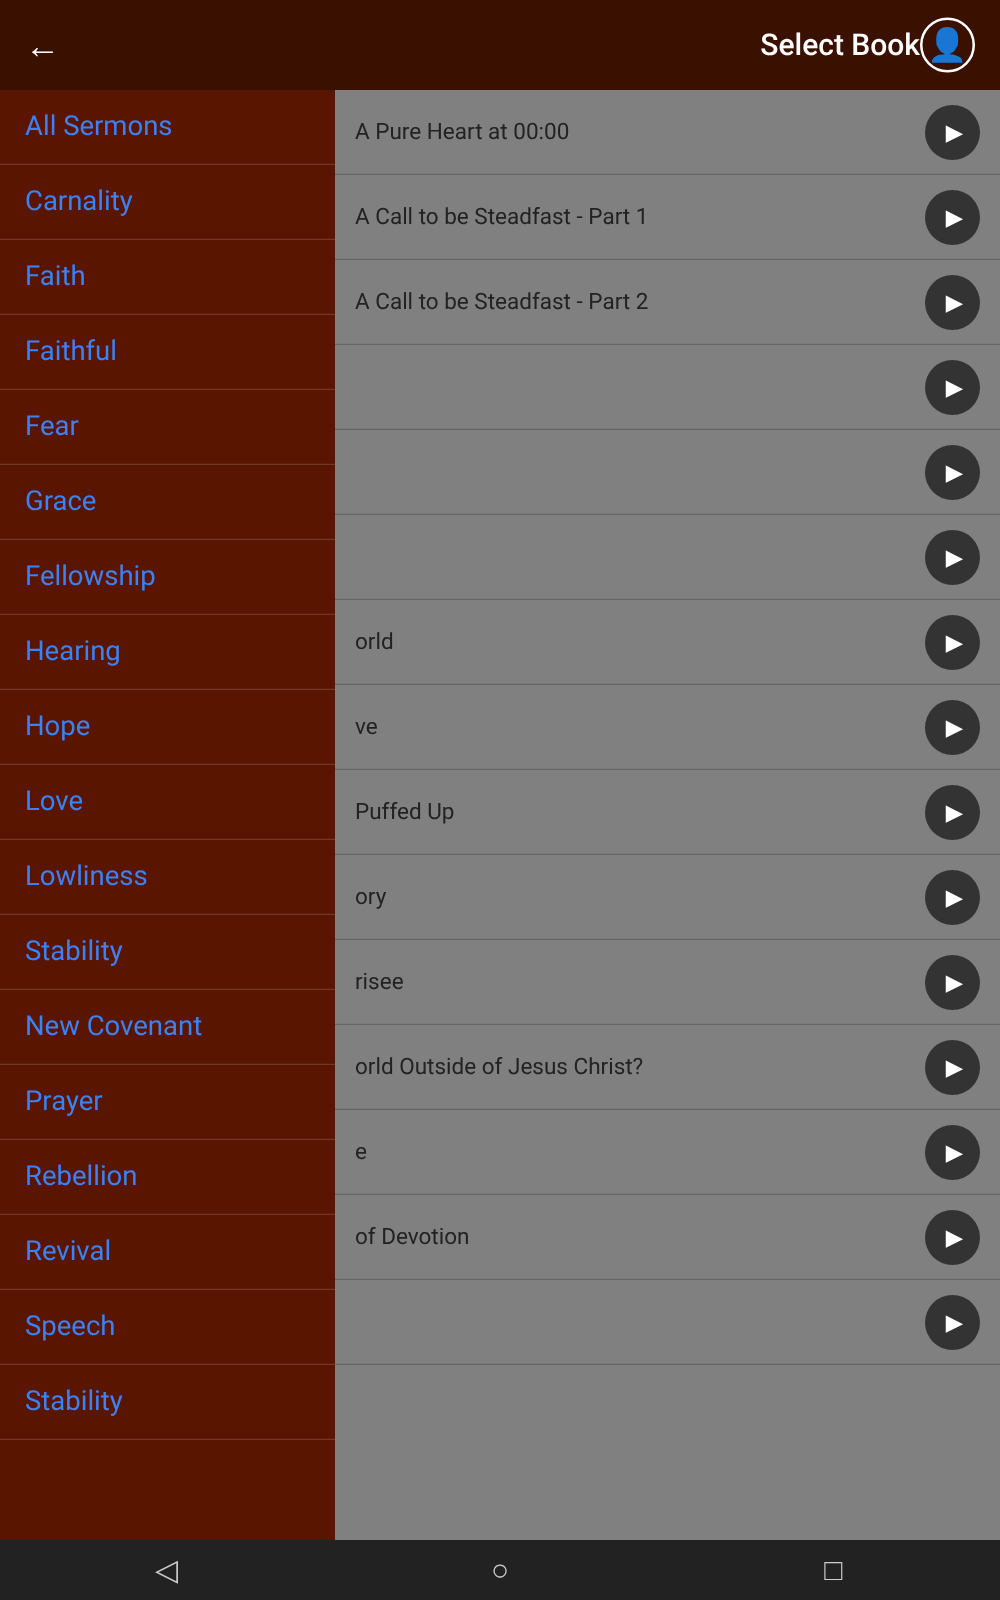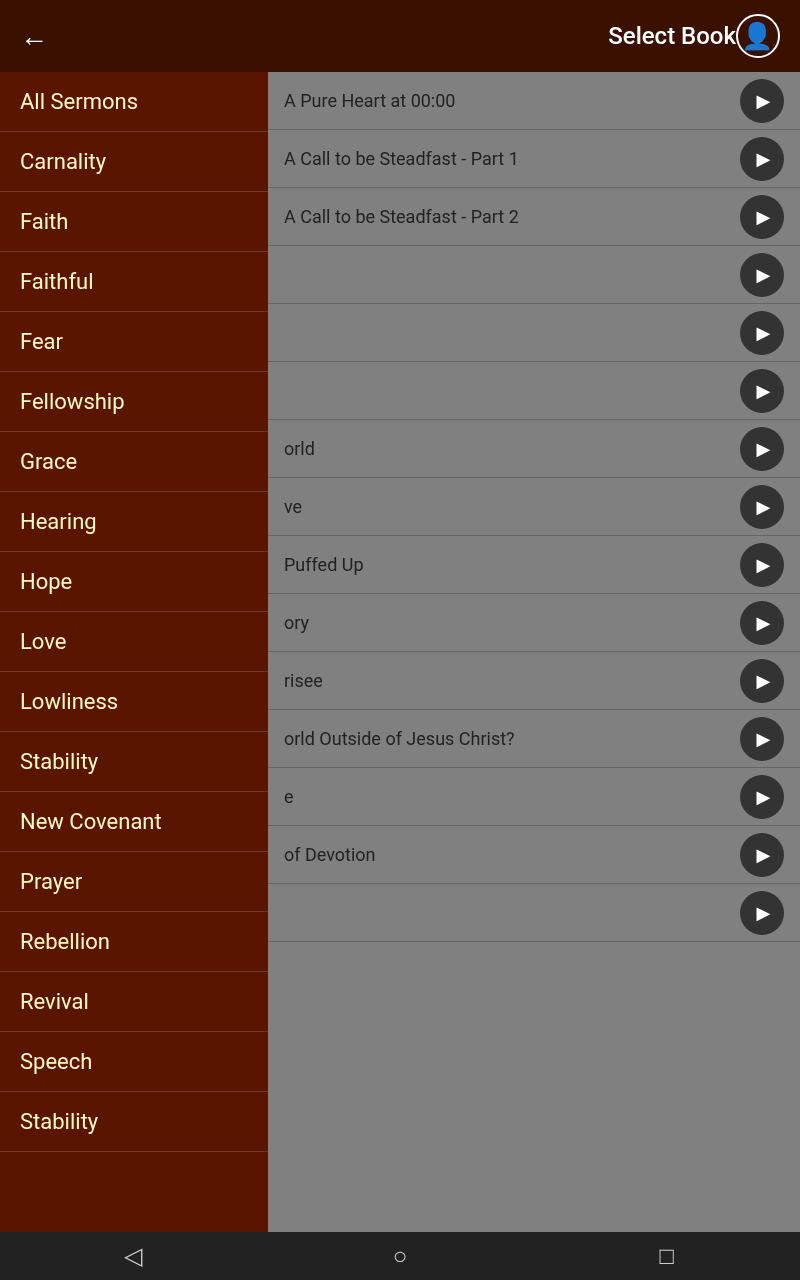--- a/index.html
+++ b/index.html
@@ -70,39 +70,39 @@
 
     .sidebar-item {
       display: flex;
       align-items: center;
       height: 60px;
       padding: 0 20px;
       border-bottom: 1px solid rgba(255,255,255,0.15);
       cursor: pointer;
     }
     .sidebar-item-label {
-      color: #fef9c3;
+      color: #3b82f6;
       font-size: 22px;
       font-weight: 400;
     }
 
     
     #content-area {
       flex: 1;
       height: 100%;
       background: #808080;
       overflow-y: auto;
       position: relative;
     }
     #content-area::-webkit-scrollbar { width: 0; }
 
     .sermon-row {
       display: flex;
       align-items: center;
-      height: 58px;
+      height: 68px;
       border-bottom: 1px solid rgba(0,0,0,0.2);
       padding: 12px 16px;
       cursor: pointer;
     }
 
     .sermon-title {
       flex: 1;
       color: #222;
       font-size: 18px;
       line-height: 1.3;
@@ -170,24 +170,24 @@
       <div class="sidebar-item">
         <span class="sidebar-item-label">Faith</span>
       </div>
       <div class="sidebar-item">
         <span class="sidebar-item-label">Faithful</span>
       </div>
       <div class="sidebar-item">
         <span class="sidebar-item-label">Fear</span>
       </div>
       <div class="sidebar-item">
+        <span class="sidebar-item-label">Grace</span>
+      </div>
+      <div class="sidebar-item">
         <span class="sidebar-item-label">Fellowship</span>
-      </div>
-      <div class="sidebar-item">
-        <span class="sidebar-item-label">Grace</span>
       </div>
       <div class="sidebar-item">
         <span class="sidebar-item-label">Hearing</span>
       </div>
       <div class="sidebar-item">
         <span class="sidebar-item-label">Hope</span>
       </div>
       <div class="sidebar-item">
         <span class="sidebar-item-label">Love</span>
       </div>

